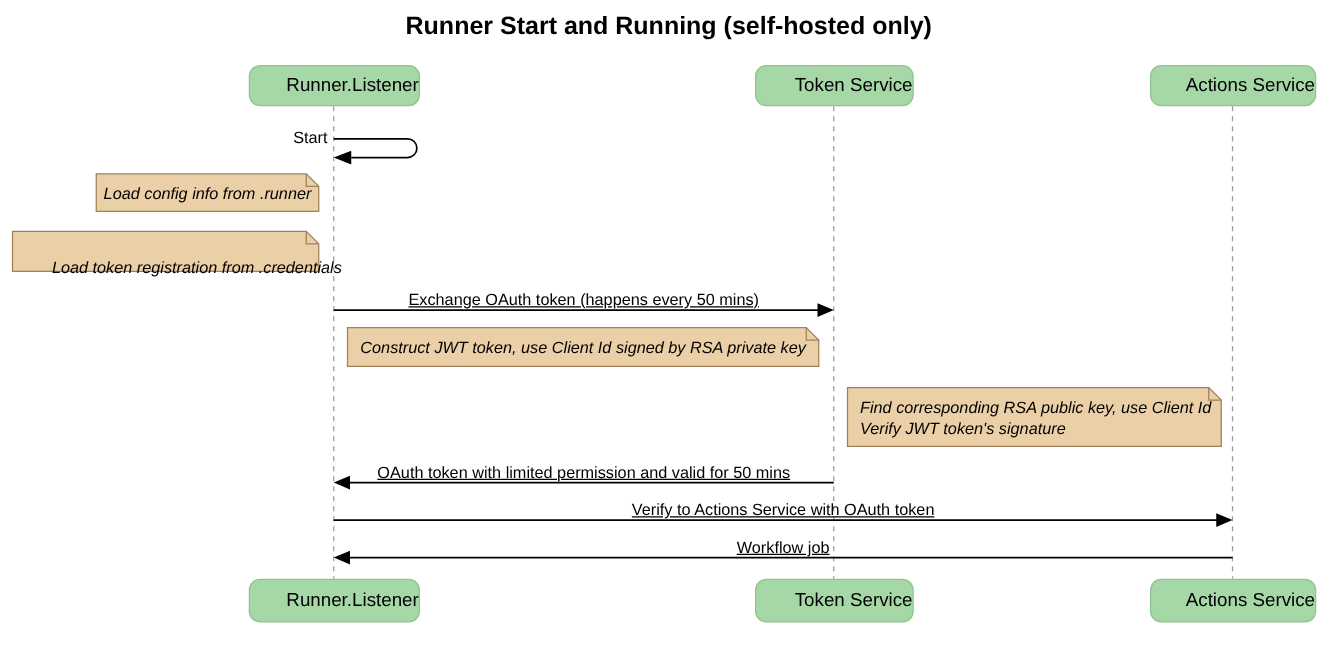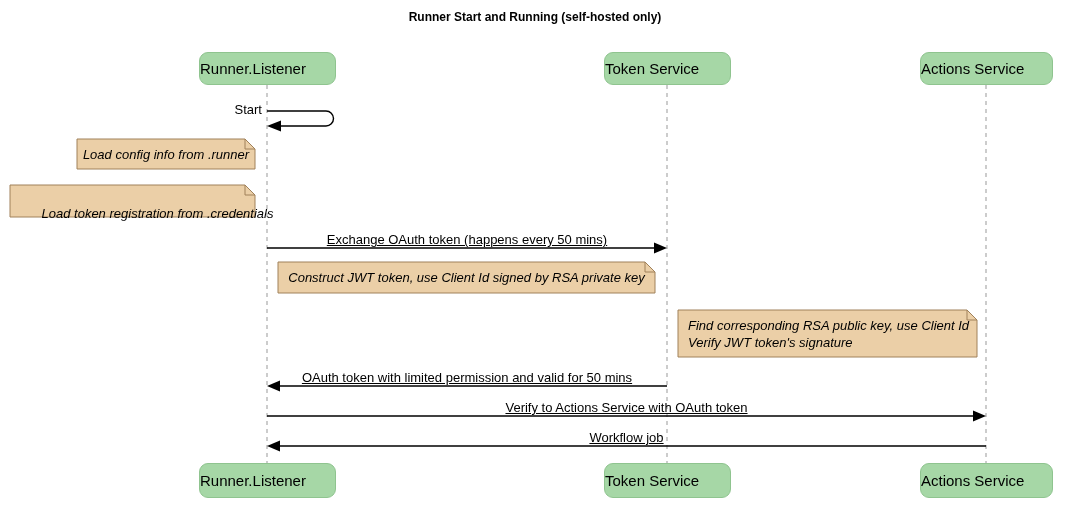--- a/index.html
+++ b/index.html
@@ -15,24 +15,24 @@
   html,body{margin:0;padding:0;background:var(--background);}
   body{font-family:"Liberation Sans", sans-serif;color:var(--text);}
   .canvas{position:relative;width:1070px;height:525px;background:var(--background);overflow:hidden;}
   .svg-layer{position:absolute;left:0;top:0;width:1070px;height:525px;}
   .lifeline{stroke:var(--lifeline);stroke-width:1;stroke-dasharray:4,4;fill:none;}
   .msg-line{stroke:var(--message-line);stroke-width:1.4;fill:none;}
   .arrowhead{fill:var(--message-line);stroke:none;}
   .note-shape{fill:var(--note-fill);stroke:var(--note-border);stroke-width:1;}
   .note-fold{fill:none;stroke:var(--note-border);stroke-width:1;}
   .title{position:absolute;left:0;top:10px;width:1070px;text-align:center;
-         font-size:12px;font-weight:bold;}
+         font-size:20px;font-weight:bold;}
   .participant{position:absolute;height:33px;border-radius:9px;
                background:var(--participant-fill);border:1px solid var(--participant-border);
-               display:flex;align-items:center;justify-content:flex-start;
+               display:flex;align-items:center;justify-content:flex-end;
                font-size:15px;box-sizing:border-box;}
   .p-top{top:52px;}
   .p-bottom{top:463px;height:35px;}
   .msg-label{position:absolute;font-size:13px;line-height:14px;white-space:nowrap;}
   .center{text-align:center;text-decoration:underline;}
   .right{text-align:right;}
   .note-text{position:absolute;font-size:13px;box-sizing:border-box;
              display:flex;align-items:center;justify-content:center;
              white-space:pre-line;line-height:17px;font-style:italic;}
   .note-text.left-align{justify-content:flex-start;padding-left:10px;text-align:left;}

